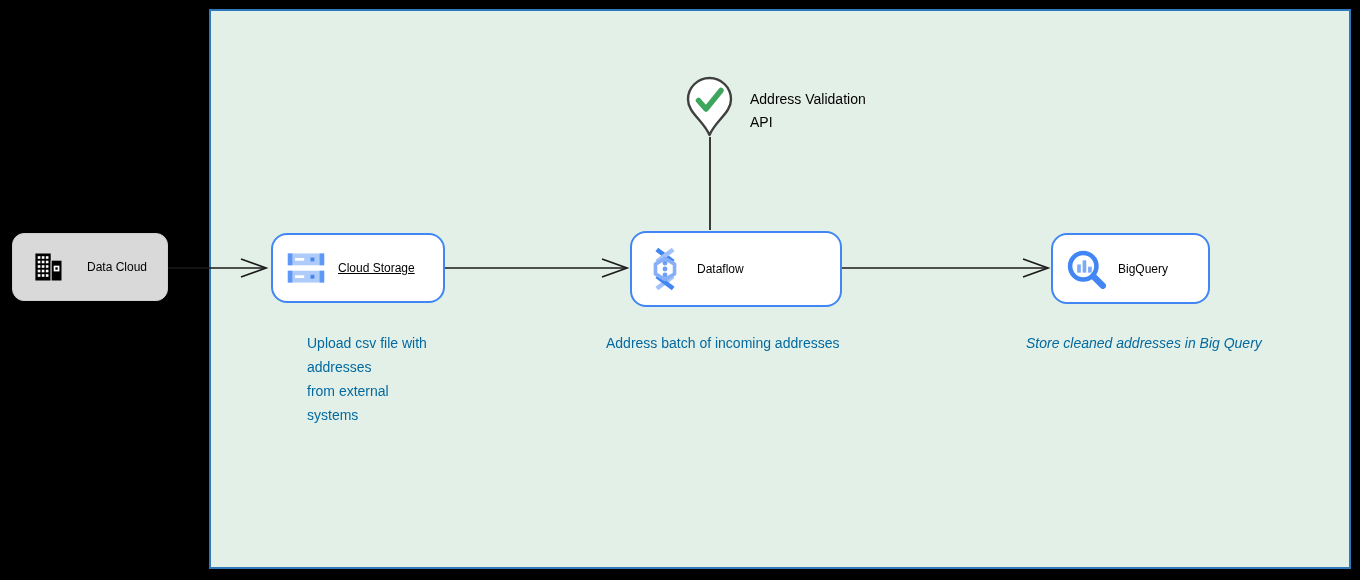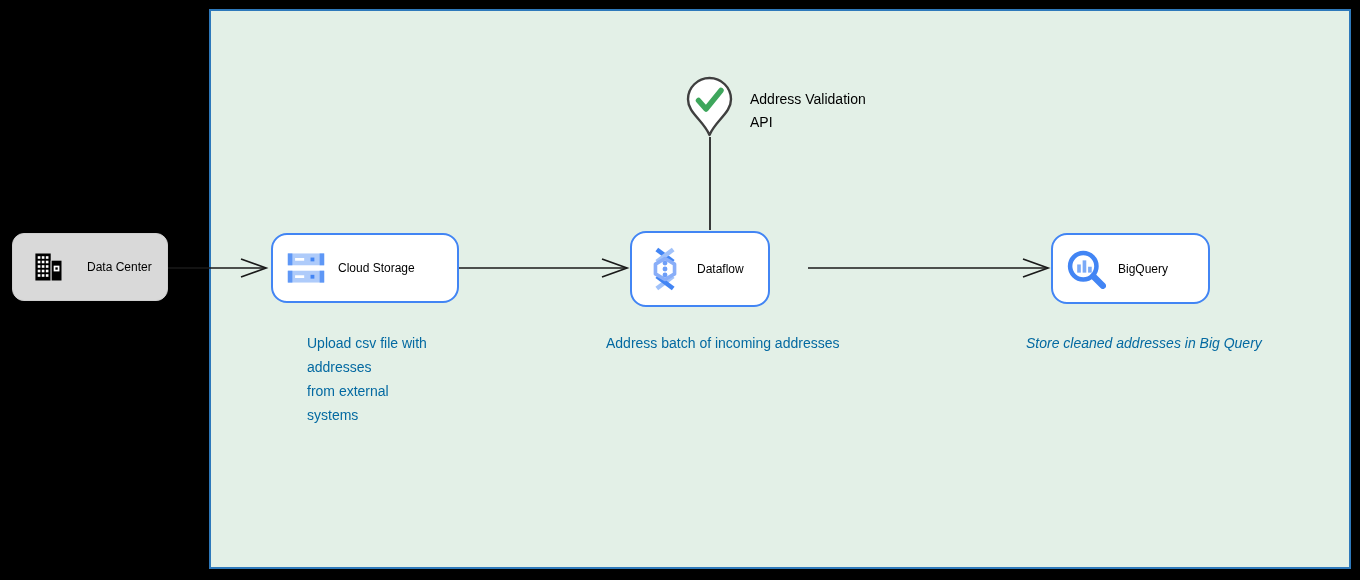--- a/index.html
+++ b/index.html
@@ -36,22 +36,22 @@
 
   
   .node {
     background: #ffffff;
     border: 2.5px solid #4285F4;
     border-radius: 16px;
     display: flex; align-items: center;
     padding-left: 13px; box-sizing: border-box;
   }
   .node .lbl { margin-left: 12px; font-size: 12px; color: #000; }
-  .node-storage  { left: 271px; top: 233px; width: 188px; height: 70px; }
-  .node-dataflow { left: 630px; top: 231px; width: 140px; height: 76px; }
+  .node-storage  { left: 271px; top: 233px; width: 174px; height: 70px; text-decoration: underline; }
+  .node-dataflow { left: 630px; top: 231px; width: 212px; height: 76px; }
   .node-bigquery { left: 1051px; top: 233px; width: 159px; height: 71px; }
 
   
   .pin { left: 686px; top: 76px; width: 47px; height: 62px; }
 
   .api-label {
     left: 750px; top: 88px;
     font-size: 14px; line-height: 23px;
     color: #000; white-space: pre-line;
   }
@@ -102,21 +102,21 @@
         <rect x="17.6" y="23" width="2.9" height="2.9"></rect>
       <rect x="8.6" y="28" width="2.9" height="2.9"></rect>
         <rect x="13.1" y="28" width="2.9" height="2.9"></rect>
         <rect x="17.6" y="28" width="2.9" height="2.9"></rect>
     </g>
     <rect x="23" y="13" width="1" height="22" fill="#fff"></rect>
     <rect x="24" y="13" width="11" height="22" fill="#000"></rect>
     <rect x="26.3" y="18.5" width="6.4" height="6.4" fill="#fff"></rect>
     <rect x="28.2" y="20.4" width="2.6" height="2.6" fill="#000"></rect>
   </svg>
-  <span class="lbl">Data Center</span>
+  <span class="lbl">Data Cloud</span>
 </div>
 
 <div class="abs node node-storage">
   <svg width="40" height="34" viewBox="0 0 44 36">
     <g>
       <rect x="2" y="2" width="40" height="13" fill="#AECBFA"></rect>
       <rect x="2" y="2" width="5" height="13" fill="#5E97F6"></rect>
       <rect x="37" y="2" width="5" height="13" fill="#5E97F6"></rect>
       <rect x="10" y="7" width="10" height="3" fill="#ffffff"></rect>
       <rect x="27" y="6.5" width="4.2" height="4.2" fill="#4285F4"></rect>

